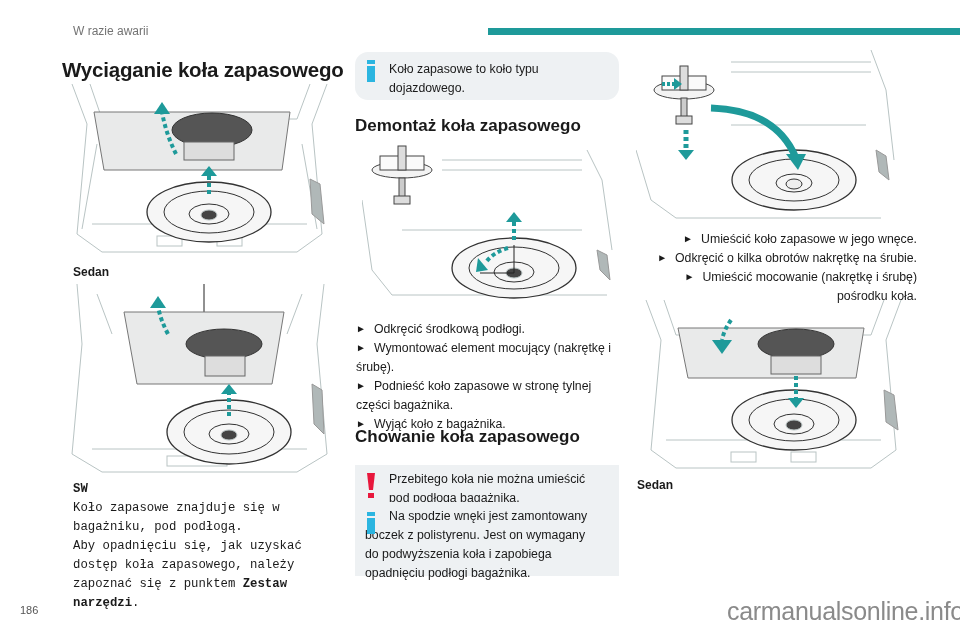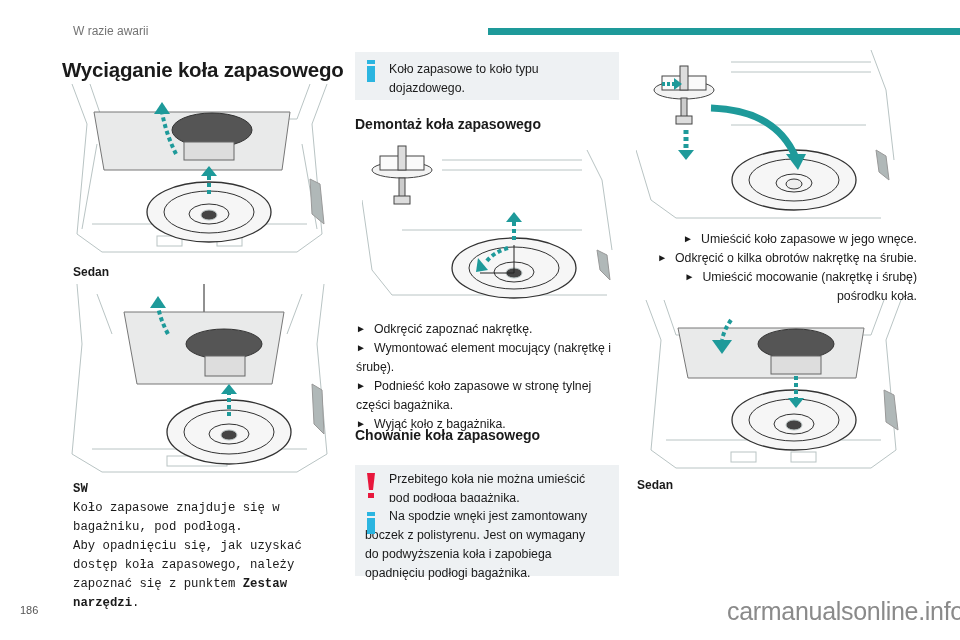--- a/index.html
+++ b/index.html
@@ -2,21 +2,21 @@
 <html><head>
 <meta charset="utf-8">
 <style>
   html, body { margin:0; padding:0; }
   body { width:960px; height:640px; background:#ffffff; position:relative; overflow:hidden;
          font-family:"Liberation Sans", sans-serif; color:#1a1a1a; }
   .abs { position:absolute; }
   .section-label { left:73px; top:24px; font-size:12px; color:#737373; }
   .teal-bar { left:488px; top:28px; width:472px; height:7px; background:#1e9a9a; }
   .page-title { left:62px; top:58px; font-size:20.5px; font-weight:bold; letter-spacing:-0.2px; }
-  .h2 { font-size:14px; font-weight:bold; }
+  .h2 { font-size:17px; font-weight:bold; }
   .body-text { font-size:12.3px; line-height:19px; }
   .caption { font-size:12px; font-weight:bold; }
   .note { background:#eef1f3; font-size:12.3px; line-height:19px; box-sizing:border-box; }
   .note .icon { position:absolute; left:12px; top:8px; }
   .note .txt { display:block; }
   .tri { font-size:10px; margin-right:8px; display:inline-block; transform:translateY(-1px); }
   .fig { position:absolute; }
   .fig svg { display:block; }
   .page-num { left:20px; top:604px; font-size:11px; color:#555; }
   .watermark { left:727px; top:597px; font-size:25px; color:#8a8a8a; letter-spacing:-0.3px; }
@@ -76,21 +76,21 @@
 </div>
 
 <div class="abs body-text" style="left:73px;top:480px;width:270px;font-family:Liberation Mono, monospace;">
   <div class="caption" style="font-size:12.3px;">SW</div>
   <div>Koło zapasowe znajduje się w bagażniku, pod podłogą.</div>
   <div>
     <span>Aby opadnięciu się, jak uzyskać dostęp koła zapasowego, należy zapoznać się z punktem </span><b>Zestaw narzędzi</b><span>.</span>
   </div>
 </div>
 
-<div class="abs note" style="left:355px;top:52px;width:264px;height:48px;padding:8px 10px 0 34px;">
+<div class="abs note" style="left:355px;top:52px;width:264px;height:48px;padding:8px 10px 0 34px;border-radius:13px;">
   <span class="icon">
     <svg width="8" height="22" viewBox="0 0 8 22">
         <rect x="0" y="0" width="8" height="4" fill="#2bb5e0"></rect>
         <rect x="0" y="6" width="8" height="16" fill="#2bb5e0"></rect>
       </svg>
   </span>
   <span class="txt">Koło zapasowe to koło typu dojazdowego.</span>
 </div>
 
 <div class="abs h2" style="left:355px;top:116px;">Demontaż koła zapasowego</div>
@@ -112,21 +112,21 @@
     <line x1="152" y1="133" x2="152" y2="105" stroke="#222"></line>
     <line x1="152" y1="133" x2="118" y2="133" stroke="#222"></line>
     <path d="M152 100 L152 80" stroke="#1e9a9a" stroke-width="4" stroke-dasharray="4 3"></path>
     <polygon points="144,82 152,72 160,82" fill="#1e9a9a" stroke="none"></polygon>
     <path d="M146 108 Q132 112 124 122" stroke="#1e9a9a" stroke-width="4" stroke-dasharray="4 3"></path>
     <polygon points="116,118 126,130 114,132" fill="#1e9a9a" stroke="none"></polygon>
   </svg>
 </div>
 
 <div class="abs body-text" style="left:356px;top:320px;width:262px;">
-  <div><span class="tri">►</span><span>Odkręcić zapoznać nakrętkę.</span></div>
+  <div><span class="tri">►</span><span>Odkręcić środkową podłogi.</span></div>
   <div><span class="tri">►</span><span>Wymontować element mocujący (nakrętkę i śrubę).</span></div>
   <div><span class="tri">►</span><span>Podnieść koło zapasowe w stronę tylnej części bagażnika.</span></div>
   <div><span class="tri">►</span><span>Wyjąć koło z bagażnika.</span></div>
 </div>
 
 <div class="abs h2" style="left:355px;top:427px;">Chowanie koła zapasowego</div>
 
 <div class="abs note" style="left:355px;top:449px;width:264px;height:44px;padding:5px 10px 0 34px;margin-top:16px;">
   <span class="icon" style="top:8px;">
     <svg width="8" height="26" viewBox="0 0 8 26">

